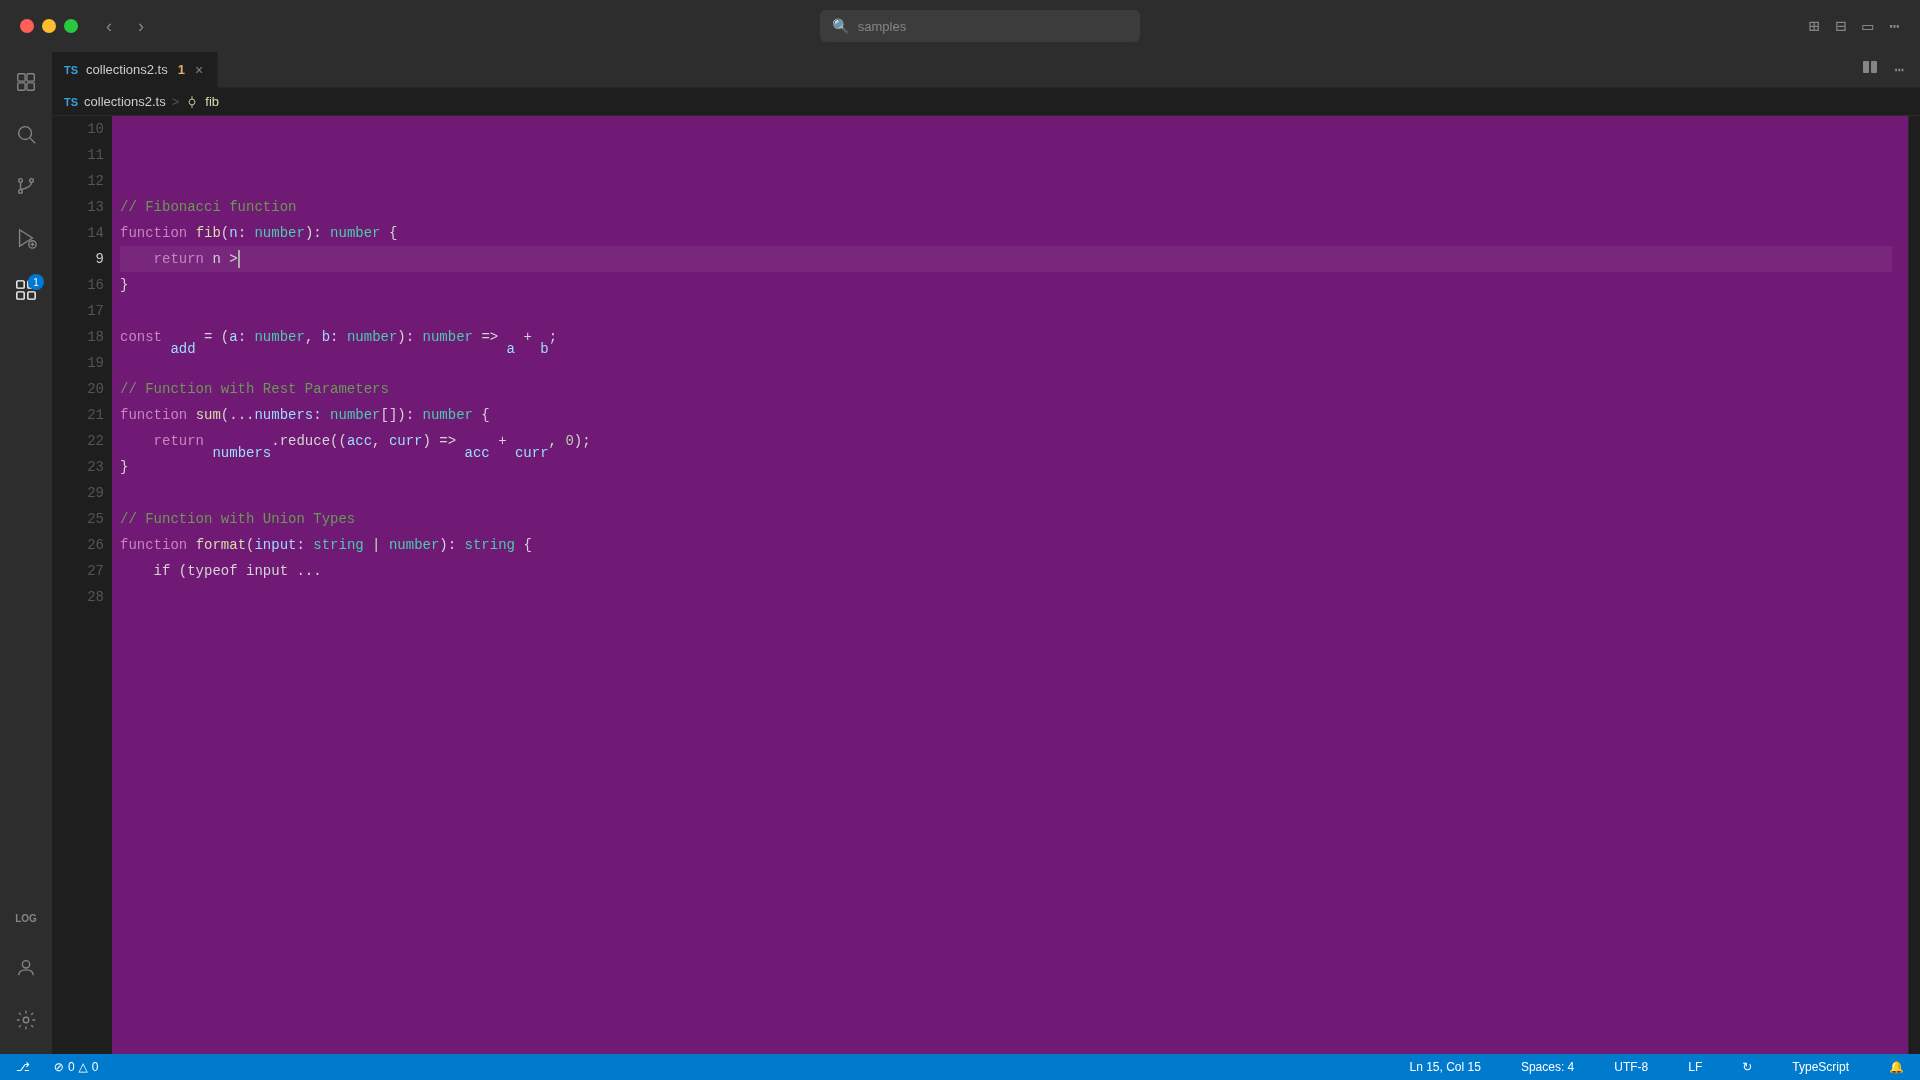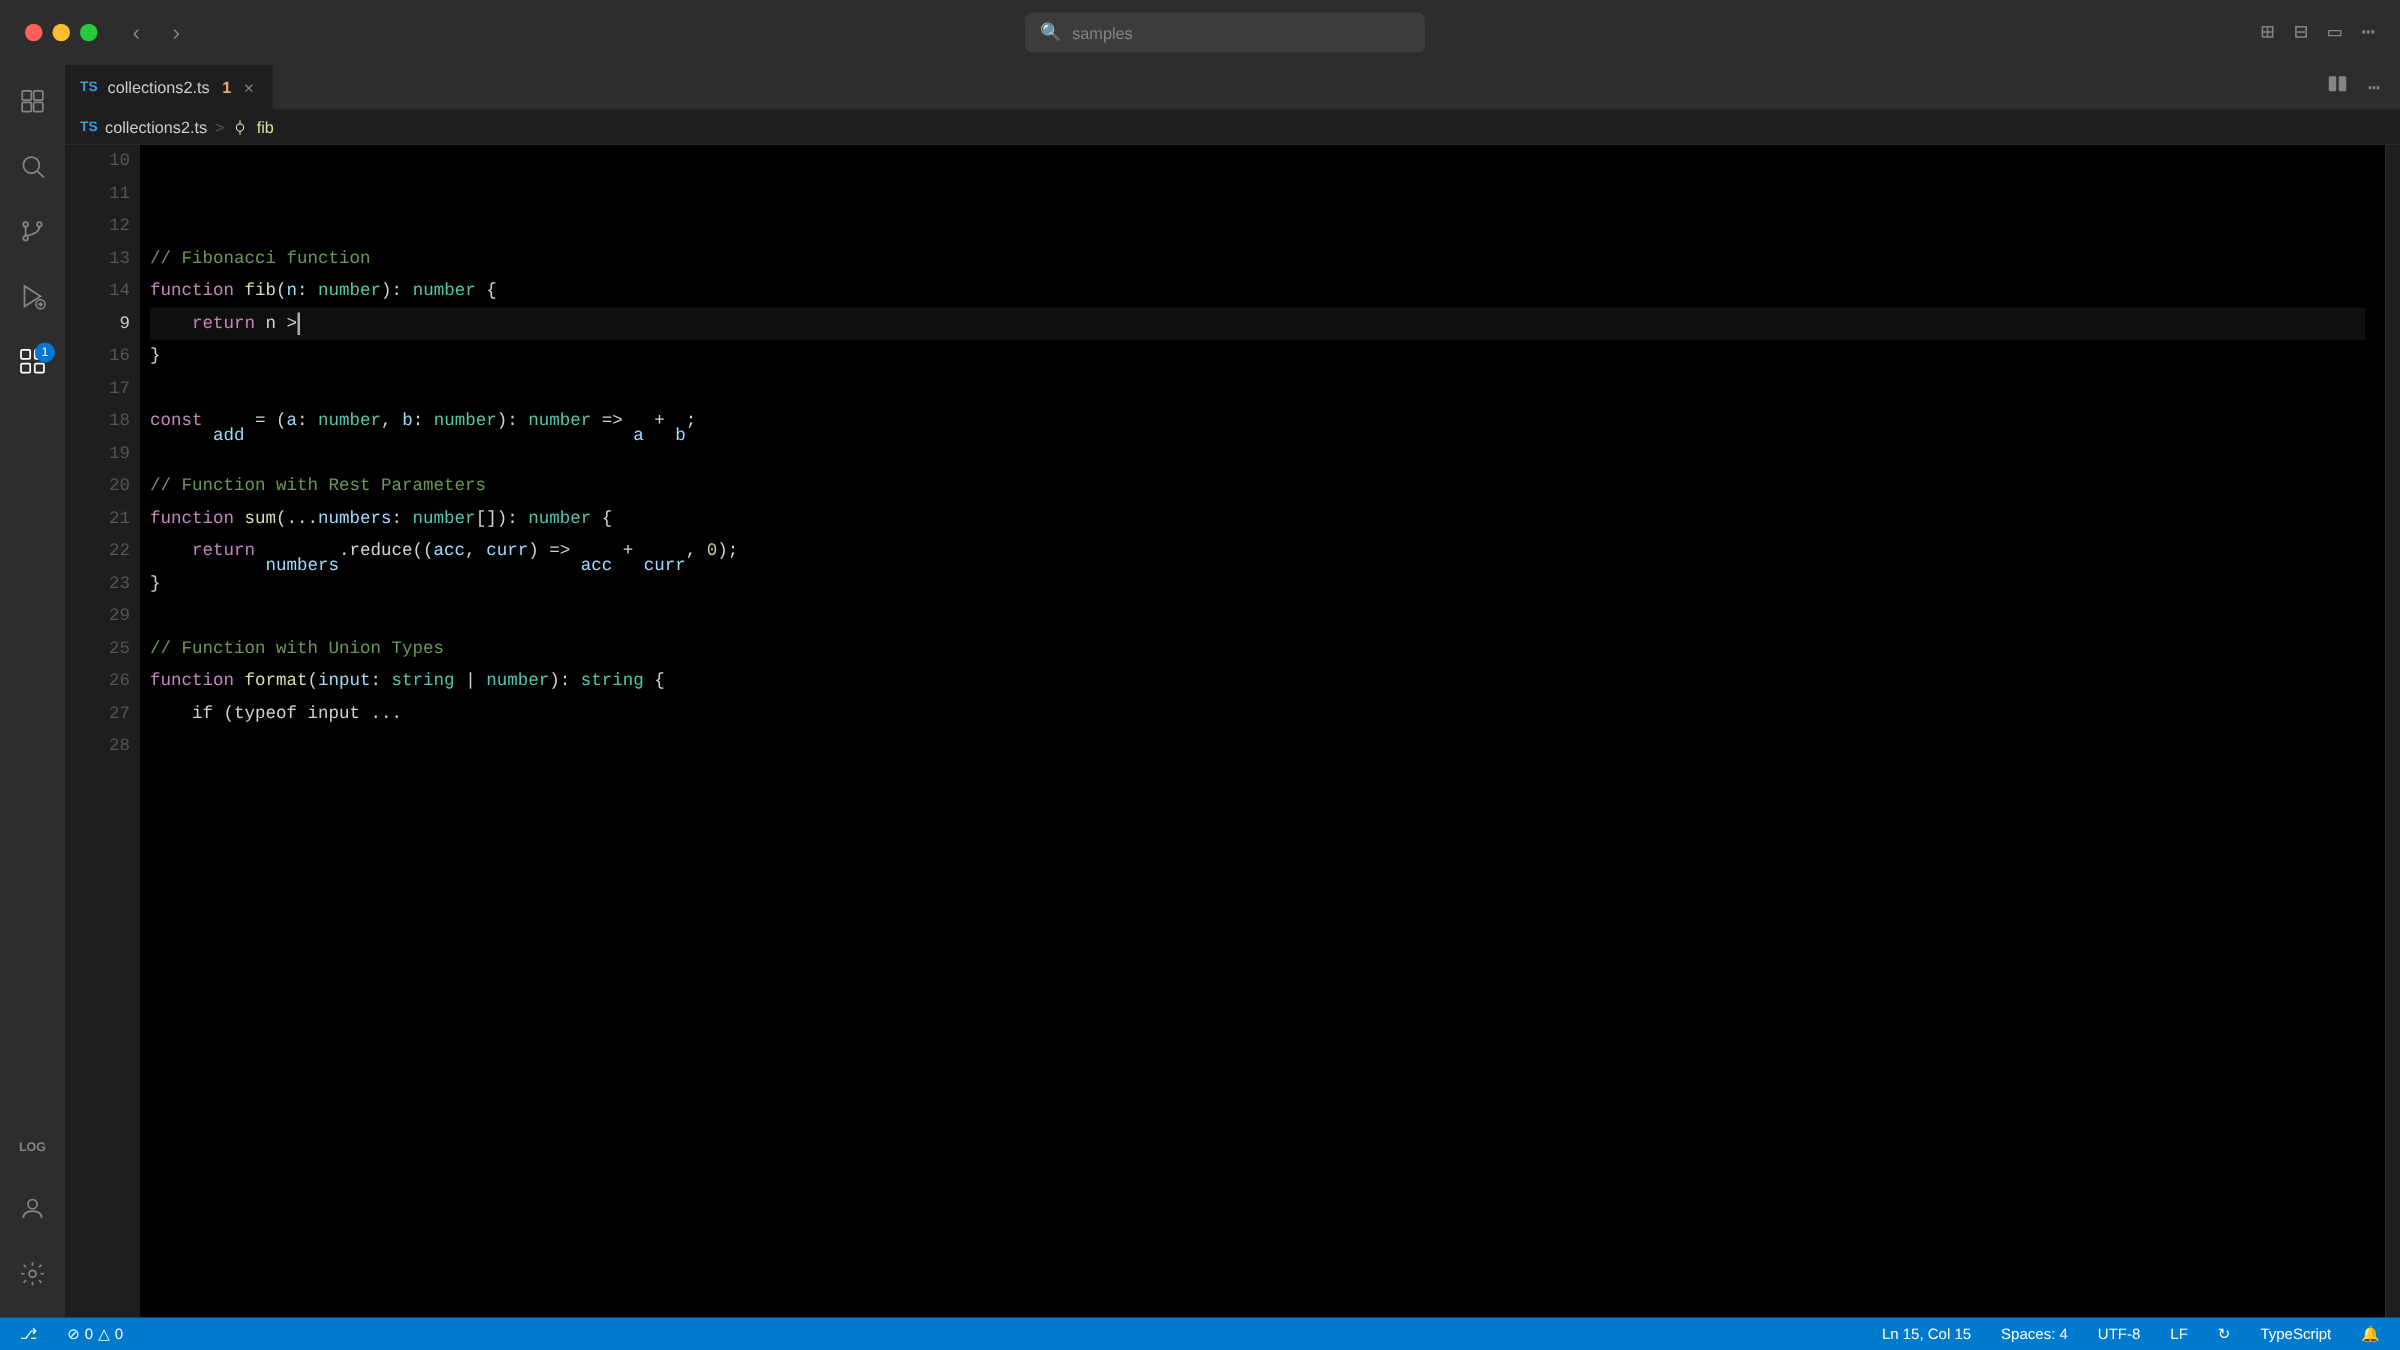--- a/index.html
+++ b/index.html
@@ -185,21 +185,21 @@
       flex-shrink: 0;
       font-family: sans-serif;
     }
     .breadcrumb-sep { color: #555; }
     .breadcrumb-item { color: #ccc; display: flex; align-items: center; gap: 4px; }
 
     
     .code-editor {
       flex: 1;
       overflow-y: auto;
-      background: #000000;
+      background: #701a75;
       display: flex;
     }
     .line-numbers {
       width: 60px;
       padding: 0 8px;
       background: #1e1e1e;
       text-align: right;
       flex-shrink: 0;
       user-select: none;
     }
@@ -276,21 +276,21 @@
       justify-content: space-between;
     }
     .status-left {
       display: flex;
       align-items: center;
       gap: 16px;
     }
     .status-right {
       display: flex;
       align-items: center;
-      gap: 16px;
+      gap: 32px;
     }
     .status-item {
       display: flex;
       align-items: center;
       gap: 4px;
       cursor: pointer;
       padding: 0 4px;
       height: 26px;
     }
 

